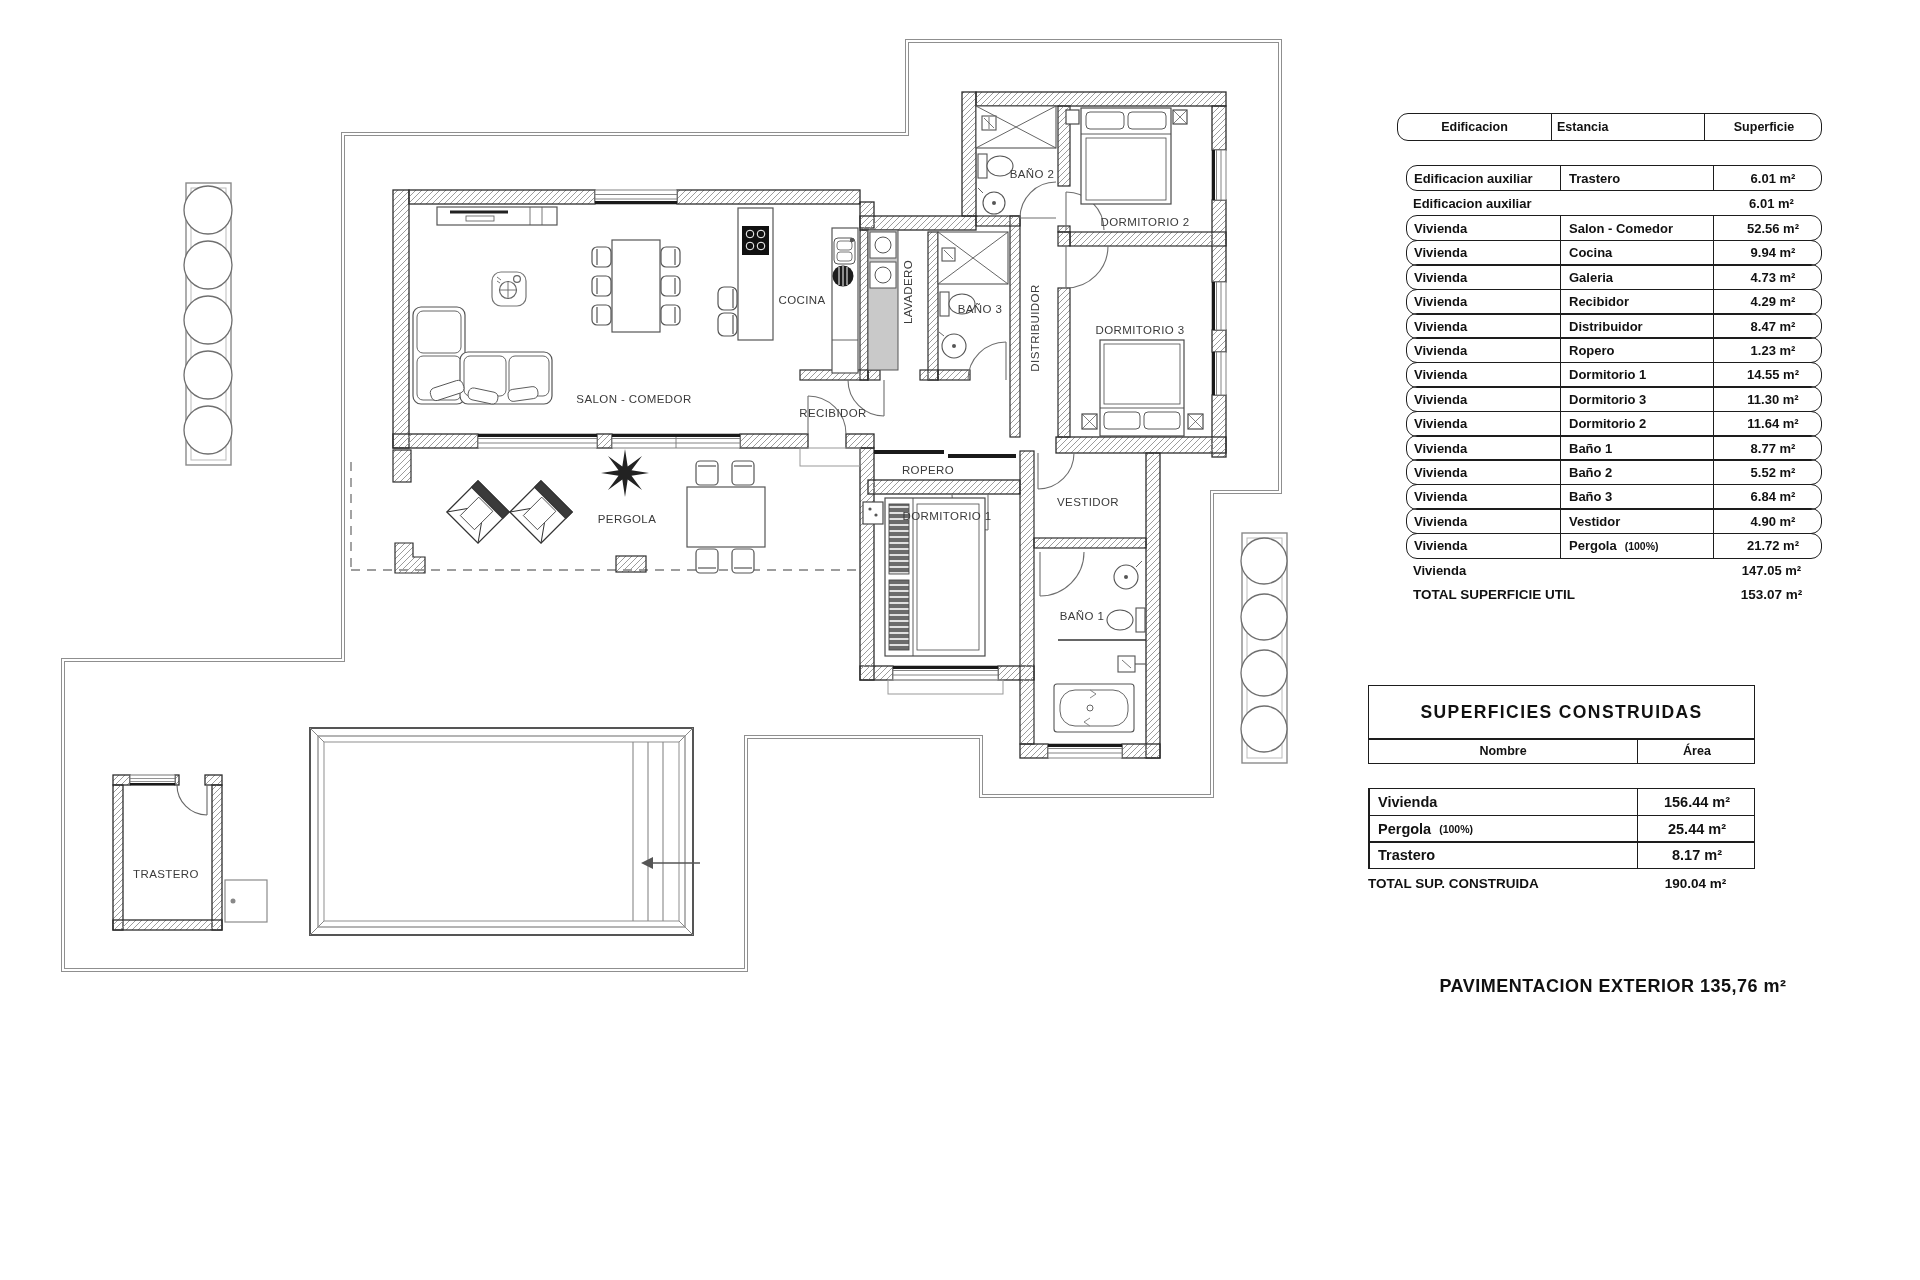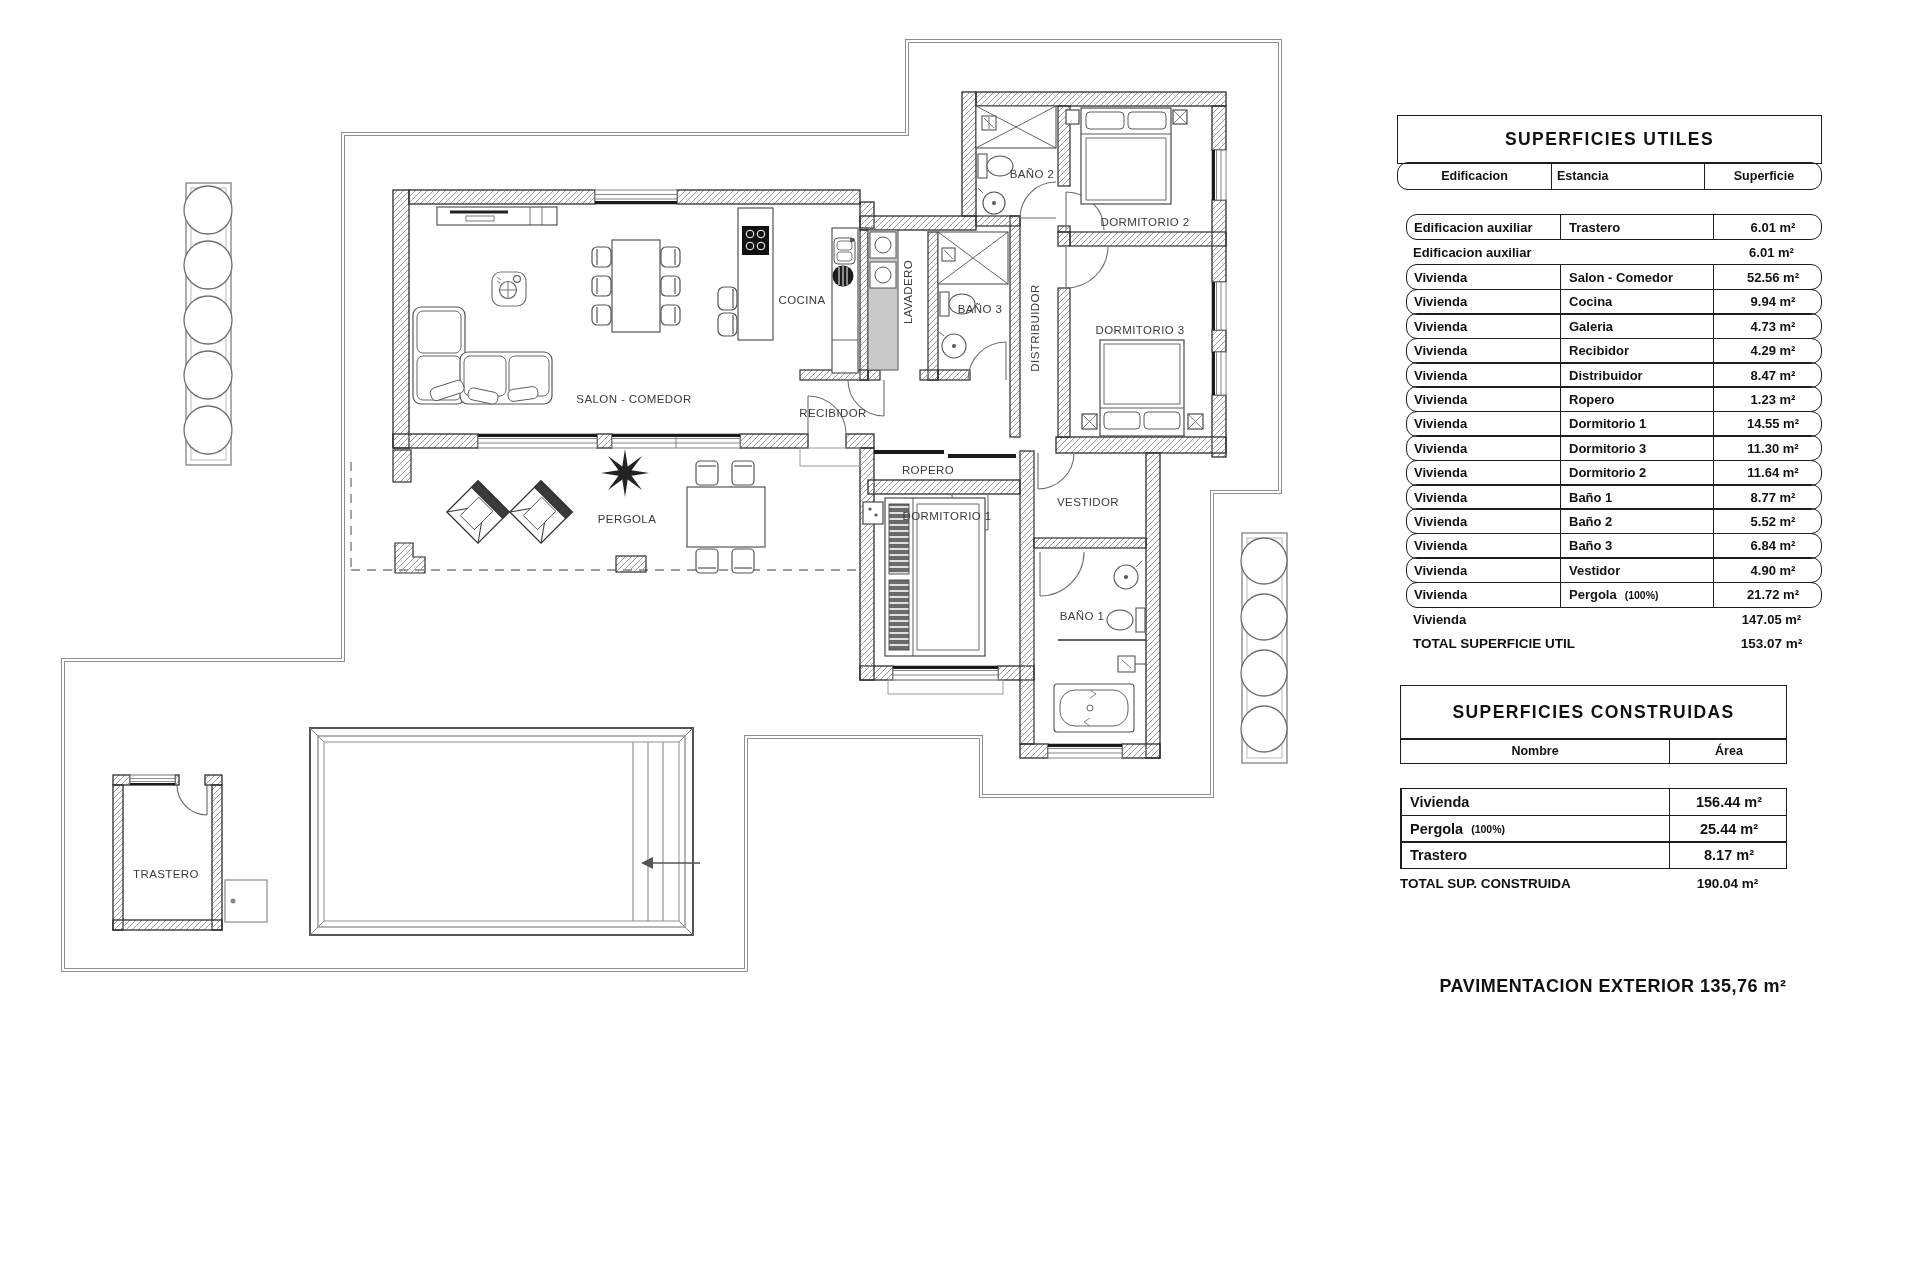--- a/index.html
+++ b/index.html
@@ -3,21 +3,21 @@
 <meta charset="utf-8">
 <style>
   html,body{margin:0;padding:0;background:#fff;}
   #stage{position:relative;width:1920px;height:1280px;background:#fff;overflow:hidden;
          font-family:"Liberation Sans",sans-serif;}
   svg text{font-family:"Liberation Sans","DejaVu Sans",sans-serif;fill:#3a3a3a;
            font-size:11.5px;letter-spacing:.4px;}
   
   .areas{position:absolute;color:#111;font-weight:700;}
   #tabla-utiles{left:1397px;top:115px;width:425px;}
-  #tabla-construidas{left:1400px;top:685px;width:387px;}
+  #tabla-construidas{left:1368px;top:685px;width:387px;}
   .t-title{border:1.6px solid #1d1d1d;display:flex;align-items:center;justify-content:center;
            font-size:17.5px;letter-spacing:1.4px;}
   #tabla-utiles .t-title{height:47px;}
   #tabla-construidas .t-title{height:53px;}
   .t1-head,.t1-row{display:grid;grid-template-columns:153px 153px 119px;border-radius:11px;}
   .t2-head,.t2-row{display:grid;grid-template-columns:268px 119px;}
   .t1-head{height:26px;border:1.6px solid #1d1d1d;margin-top:-1.6px;font-size:12.5px;}
   .t2-head{height:24px;border:1.6px solid #1d1d1d;margin-top:-1.6px;font-size:12.5px;}
   .gap{height:24px;}
   .t1-row{height:24px;font-size:13px;margin-left:9px;}
@@ -478,21 +478,20 @@
     <text x="928" y="474">ROPERO</text>
     <text x="627" y="523">PERGOLA</text>
     <text x="947" y="520">DORMITORIO 1</text>
     <text x="1088" y="506">VESTIDOR</text>
     <text x="1082" y="620">BAÑO 1</text>
     <text x="166" y="878" font-size="10.5">TRASTERO</text>
   </g>
 </svg>
 
 <div id="tabla-utiles" class="areas">
-  <div class="t-title">SUPERFICIES UTILES</div>
   <div class="t1-head">
     <div class="cell c-left">Edificacion</div>
     <div class="cell c-mid" style="justify-content:flex-start;padding-left:5px;">Estancia</div>
     <div class="cell c-val">Superficie</div>
   </div>
   <div class="gap"></div>
 
   <div class="t1-row bordered">
     <div class="cell c-left">Edificacion auxiliar</div>
     <div class="cell c-mid">Trastero</div>

